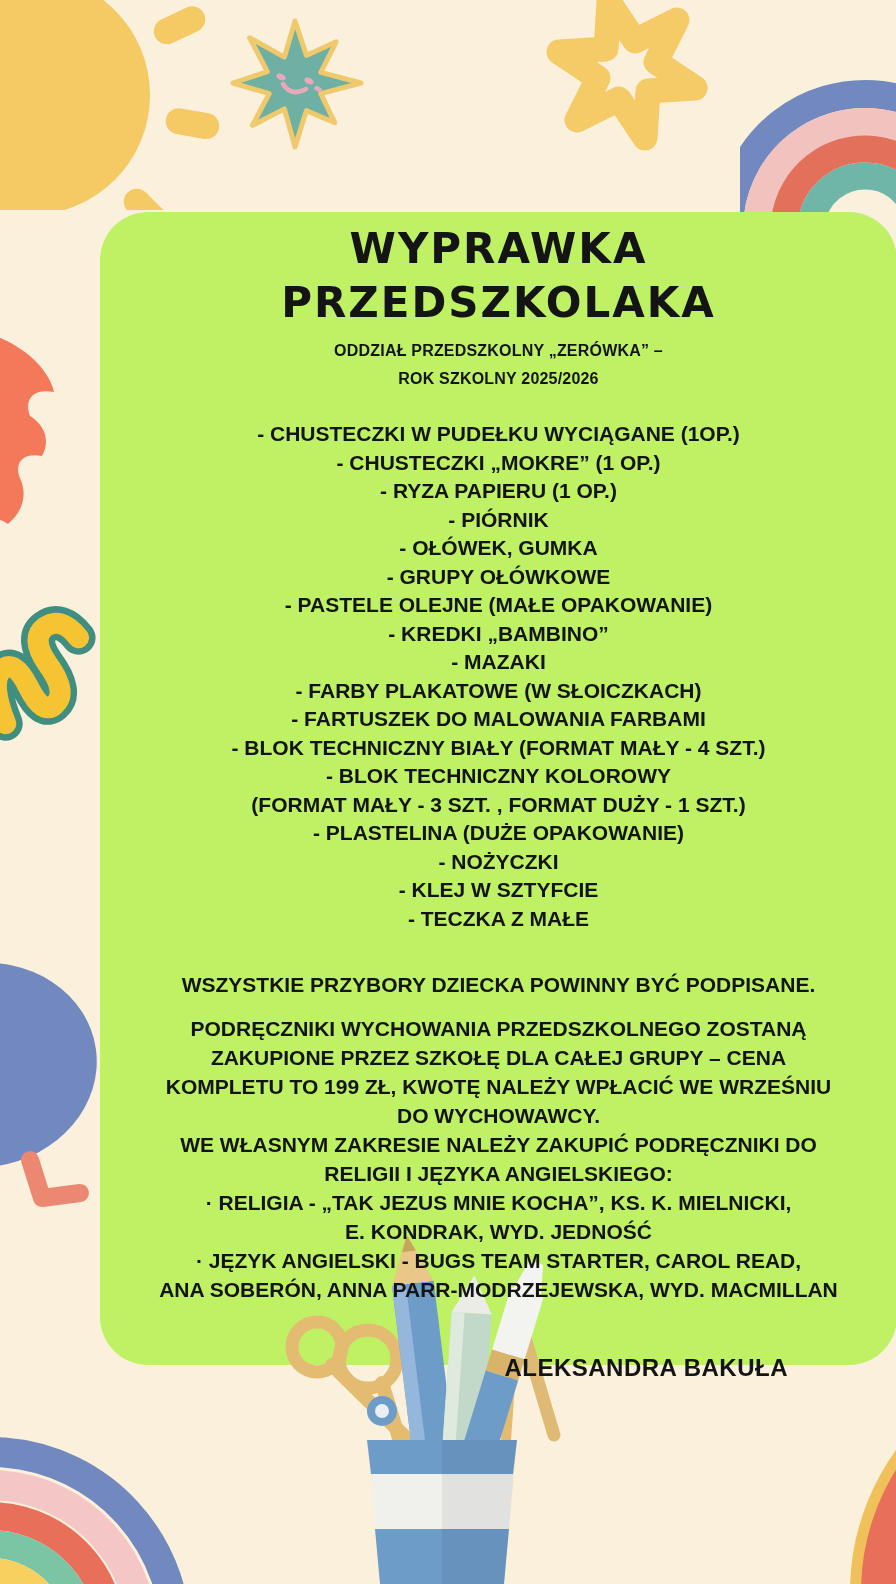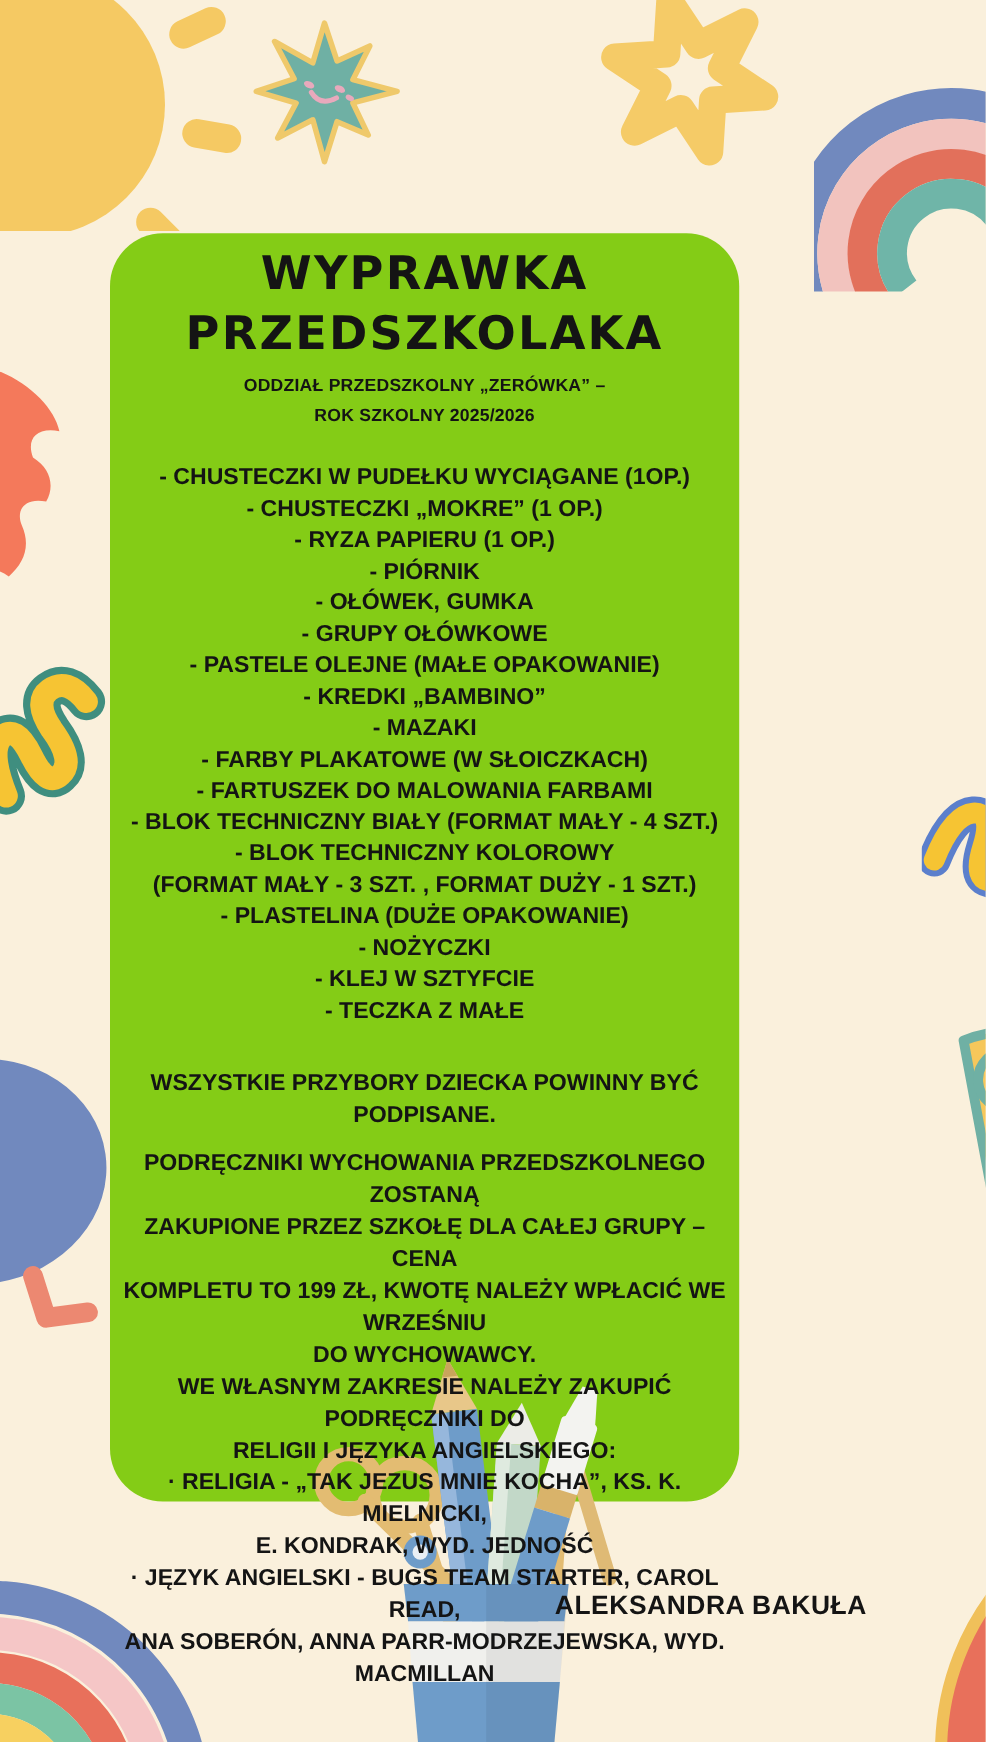--- a/index.html
+++ b/index.html
@@ -4,22 +4,22 @@
 <style>
   html,body{margin:0;padding:0;}
   body{
     width:896px;height:1584px;position:relative;overflow:hidden;
     background:#FAF0DC;
     font-family:"Liberation Sans", sans-serif;
     color:#141414;
   }
   .deco{position:absolute;}
   .card{
-    position:absolute;left:100px;top:212px;width:572px;height:1153px;
-    background:#84cc16;border-radius:48px;
+    position:absolute;left:100px;top:212px;width:797px;height:1153px;
+    background:#bef264;border-radius:48px;
   }
   .card-inner{
     position:relative;z-index:5;
     width:100%;height:100%;
     text-align:center;
   }
   .title{
     font-family:"DejaVu Sans", sans-serif;
     font-weight:800;font-size:42px;line-height:53px;letter-spacing:2px;
     padding-top:10px;
@@ -37,21 +37,21 @@
     font-weight:700;font-size:21px;line-height:28.5px;
   }
   .note{
     font-weight:700;font-size:21px;line-height:29px;
     white-space:pre-line;
   }
   .note-signed{margin-top:37px;}
   .note-textbooks{margin-top:15px;}
   .note-own{}
   .signature{
-    position:absolute;top:1446px;right:108px;z-index:6;
+    position:absolute;top:1354px;right:108px;z-index:6;
     font-weight:700;font-size:24px;letter-spacing:0.5px;
   }
 </style>
 </head>
 <body>
 
 <svg class="deco" style="left:-70px;top:-40px;" width="300" height="250" viewBox="0 0 300 250">
   <g fill="#F5C963" transform="translate(100,135)">
     <circle r="120"></circle>
     <rect x="138" y="-13" width="54" height="26" rx="13" transform="rotate(-25)"></rect>

